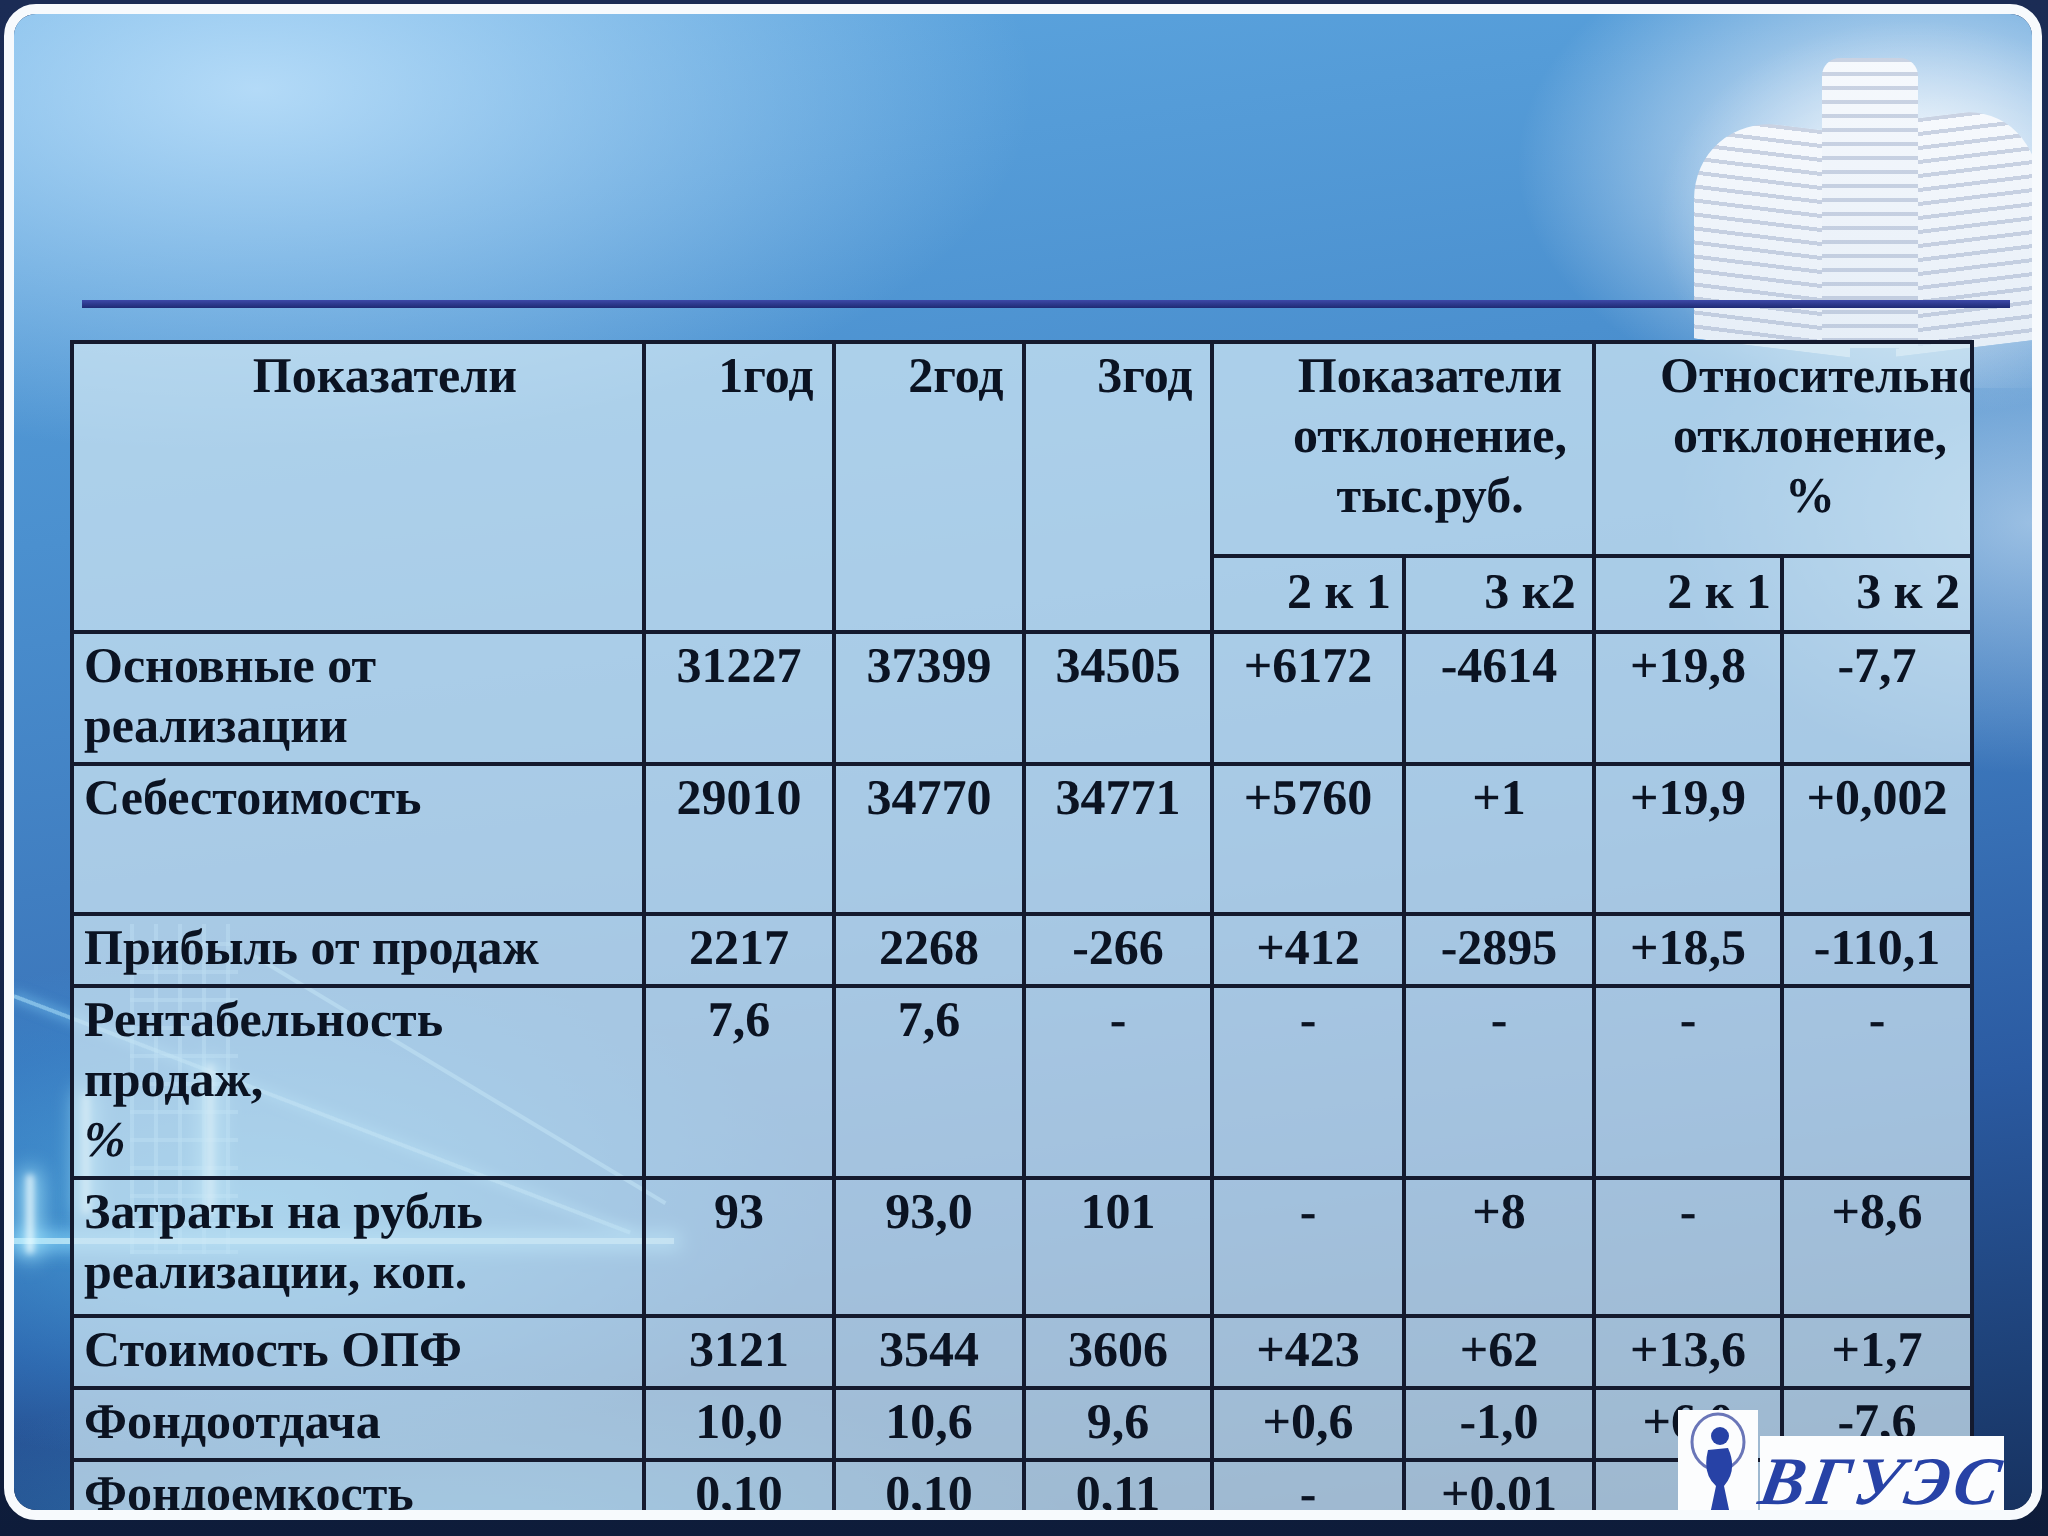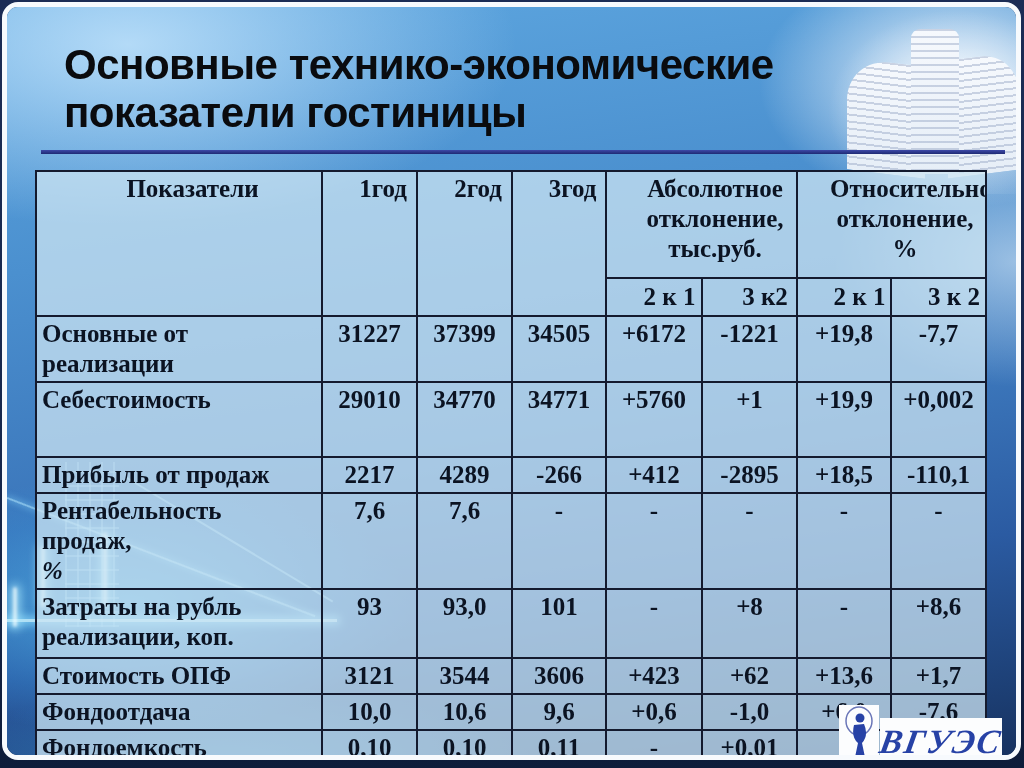--- a/index.html
+++ b/index.html
@@ -85,78 +85,74 @@
     <div class="bridge">
       <div class="b-cable1"></div>
       <div class="b-cable2"></div>
       <div class="b-tower"></div>
       <div class="b-deck"></div>
       <div class="b-light1"></div>
       <div class="b-light2"></div>
       <div class="b-light3"></div>
     </div>
 
-    <div class="title">
-      <div>Основные технико-экономические</div>
-      <div>показатели гостиницы</div>
-    </div>
     <div class="rule"></div>
 
     <table class="ind">
       <colgroup>
         <col style="width:286px">
           <col style="width:95px">
           <col style="width:95px">
           <col style="width:94px">
         <col style="width:96px">
           <col style="width:95px">
           <col style="width:94px">
           <col style="width:95px">
       </colgroup>
       <thead>
         <tr>
           <th class="ind-col" rowspan="2">Показатели</th>
           <th rowspan="2">1год</th>
           <th rowspan="2">2год</th>
           <th rowspan="2">3год</th>
-          <th colspan="2">Абсолютное отклонение, тыс.руб.</th>
+          <th colspan="2">Показатели отклонение, тыс.руб.</th>
           <th colspan="2">Относительное отклонение, %</th>
         </tr>
         <tr class="sub">
           <th>2 к 1</th>
           <th>3 к2</th>
           <th>2 к 1</th>
           <th>3 к 2</th>
         </tr>
       </thead>
       <tbody>
           <tr>
             <td class="lbl">Основные от реализации</td>
             <td class="num">31227</td>
             <td class="num">37399</td>
             <td class="num">34505</td>
             <td class="num">+6172</td>
-            <td class="num">-1221</td>
+            <td class="num">-4614</td>
             <td class="num">+19,8</td>
             <td class="num">-7,7</td>
           </tr>
           <tr>
             <td class="lbl">Себестоимость</td>
             <td class="num">29010</td>
             <td class="num">34770</td>
             <td class="num">34771</td>
             <td class="num">+5760</td>
             <td class="num">+1</td>
             <td class="num">+19,9</td>
             <td class="num">+0,002</td>
           </tr>
           <tr>
             <td class="lbl">Прибыль от продаж</td>
             <td class="num">2217</td>
-            <td class="num">4289</td>
+            <td class="num">2268</td>
             <td class="num">-266</td>
             <td class="num">+412</td>
             <td class="num">-2895</td>
             <td class="num">+18,5</td>
             <td class="num">-110,1</td>
           </tr>
           <tr>
             <td class="lbl">Рентабельность продаж,<br><i>%</i></td>
             <td class="num">7,6</td>
             <td class="num">7,6</td>

